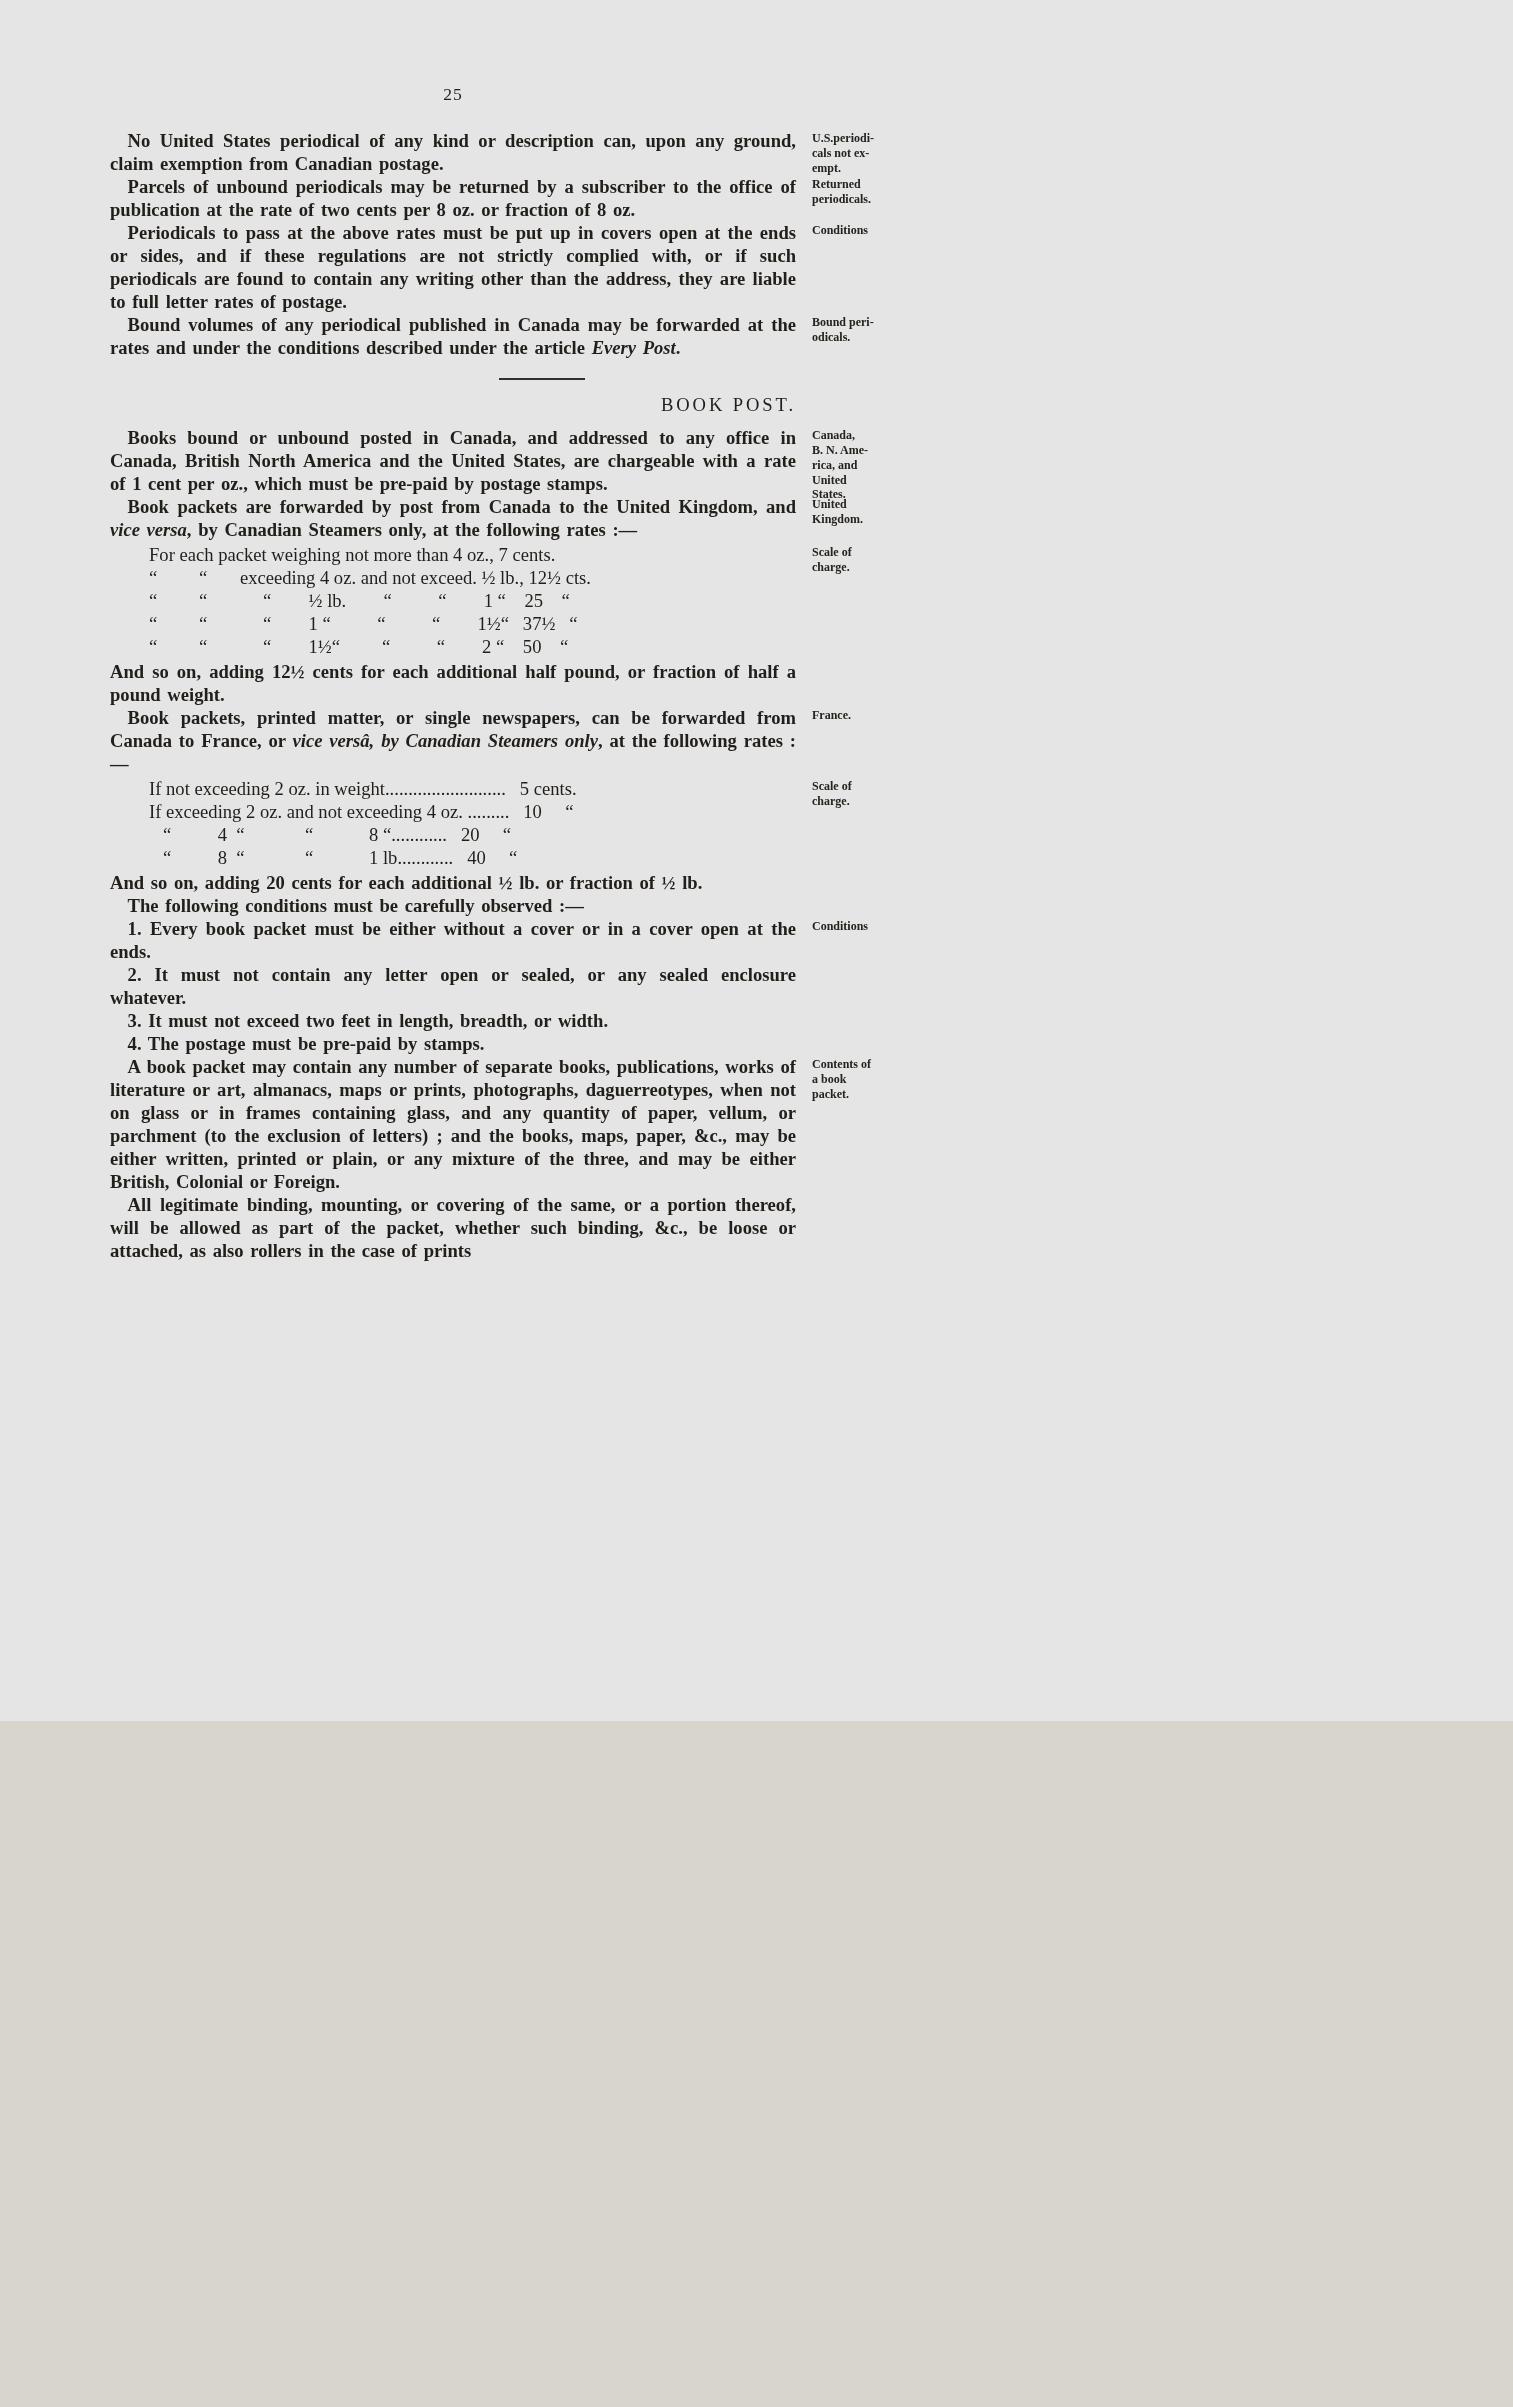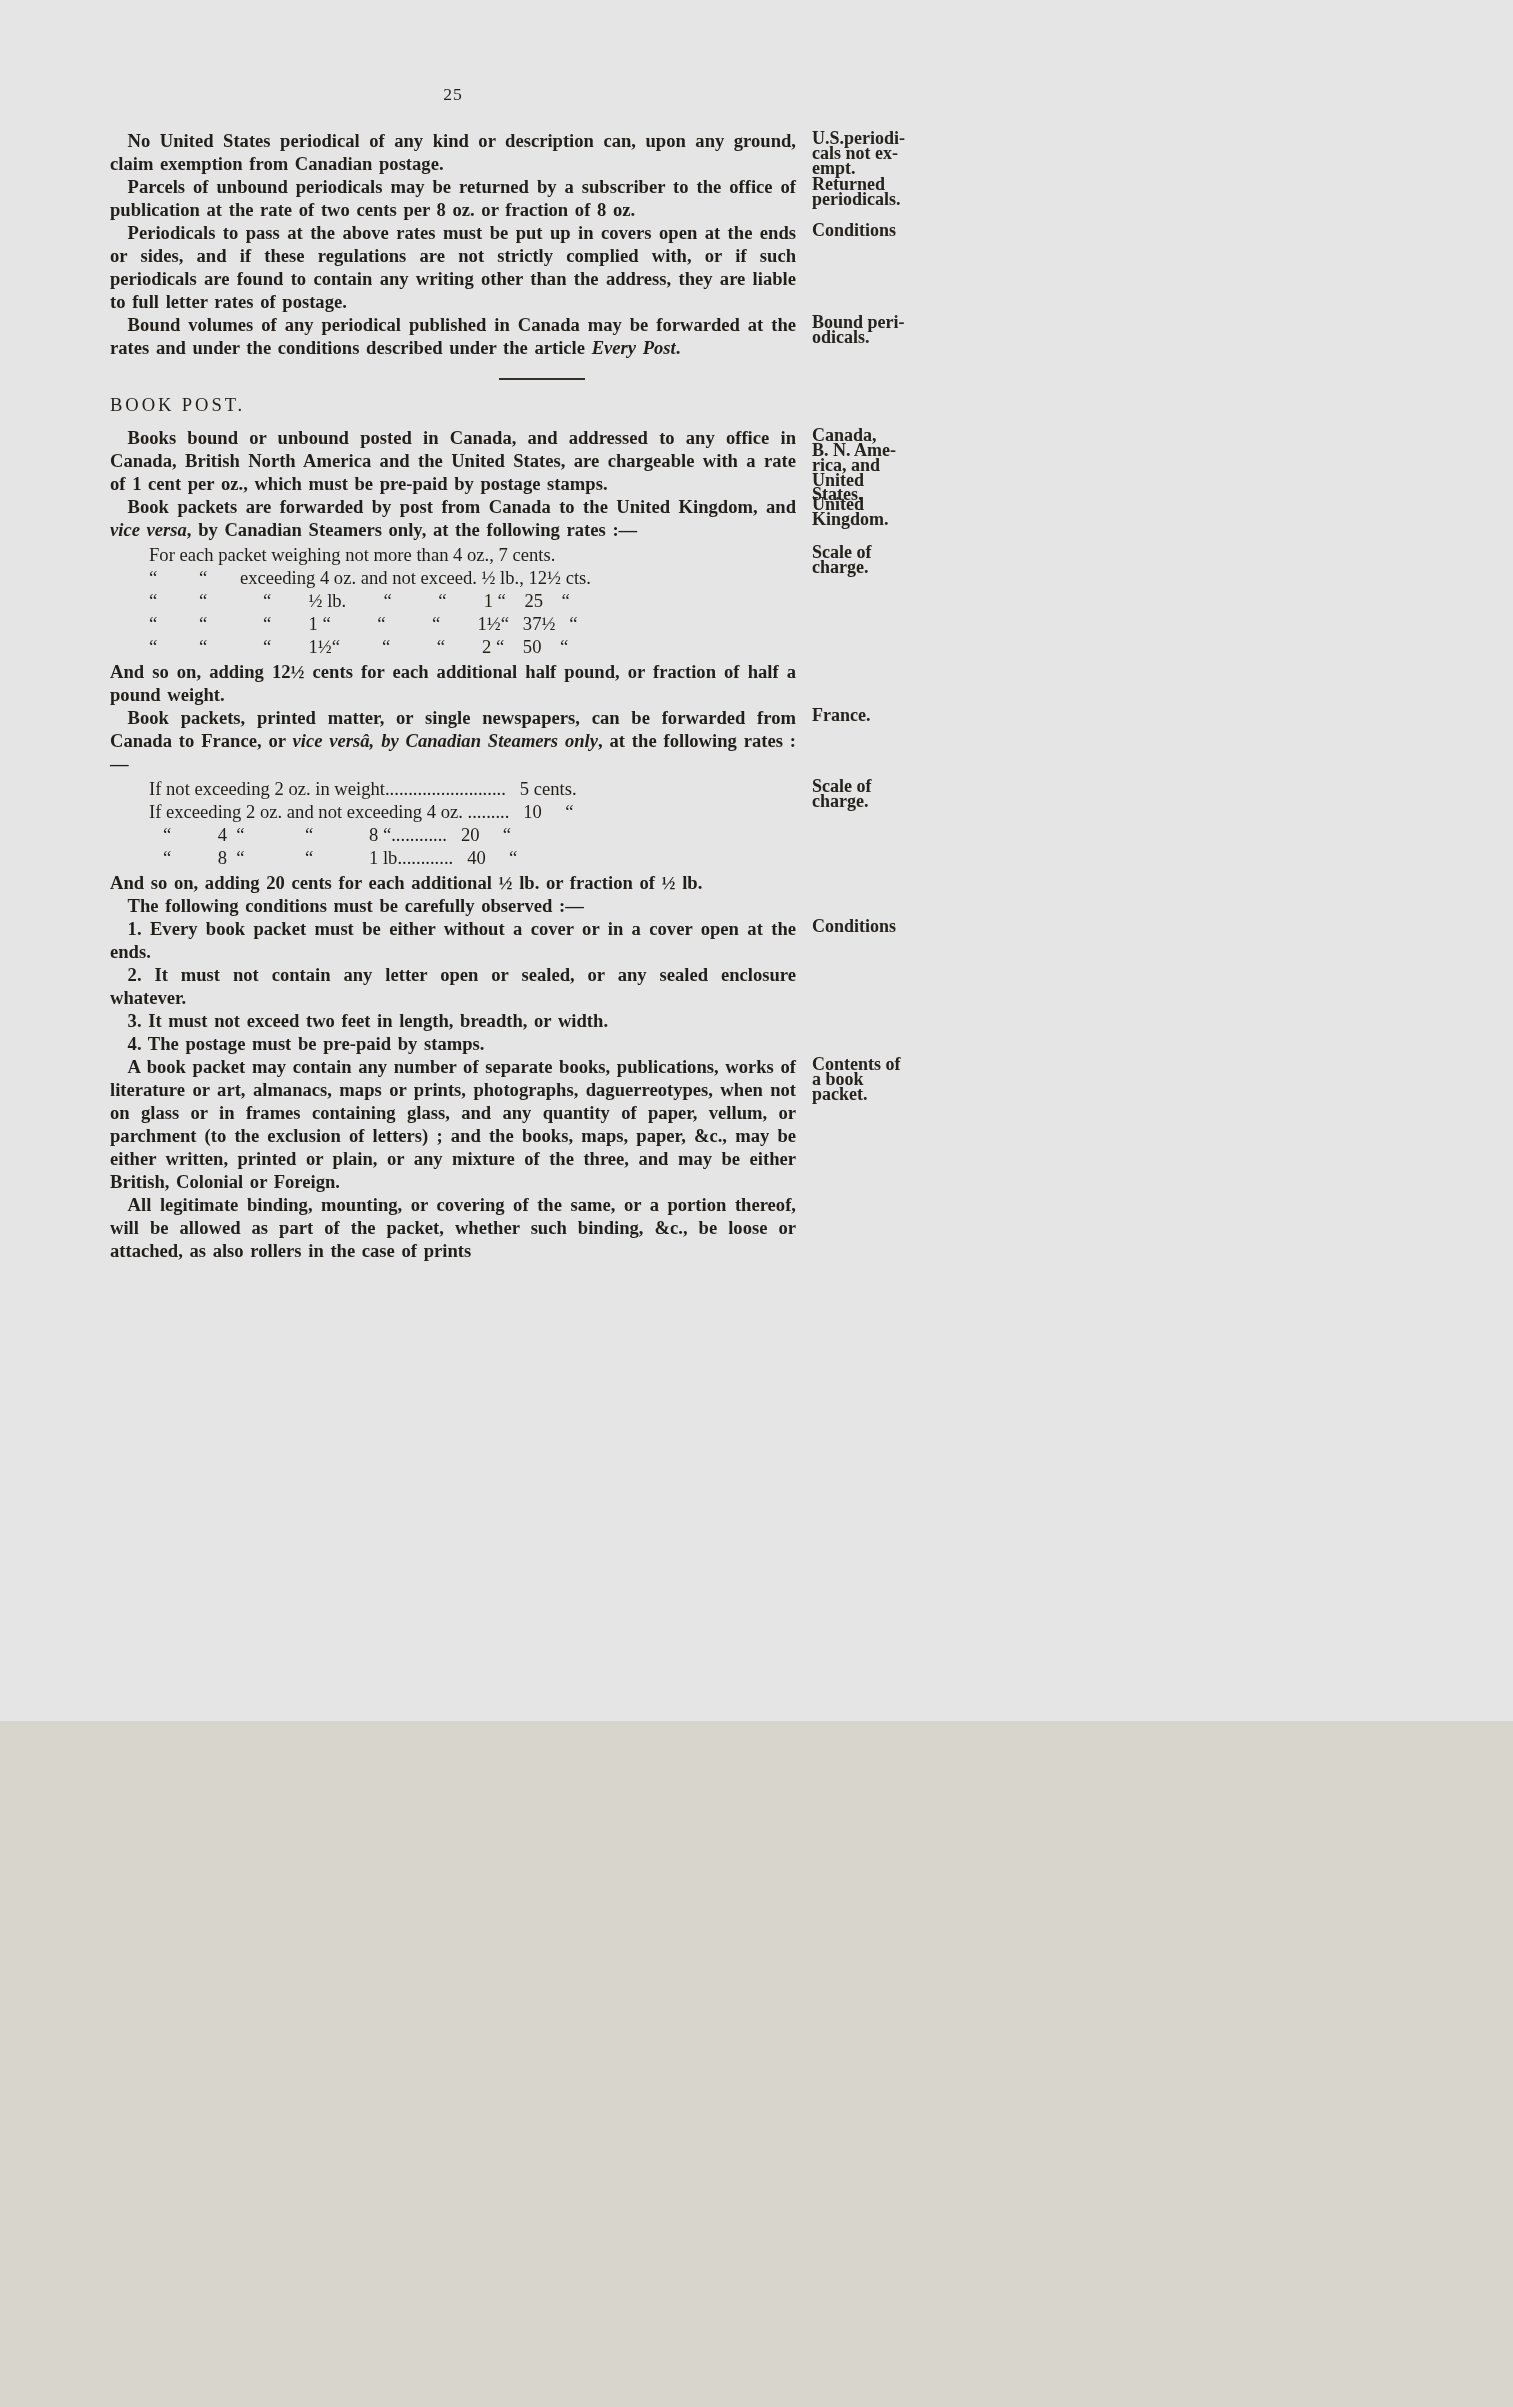--- a/index.html
+++ b/index.html
@@ -16,26 +16,26 @@
   .pageno{width:686px;text-align:center;font-size:17.6px;letter-spacing:1px;margin:0 0 23.5px 0;}
   .block{position:relative;width:686px;}
   .para{
     margin:0;font-size:18.6px;line-height:23px;
     text-align:justify;word-spacing:2px;font-weight:bold;
   }
   .indent{text-indent:17.6px;}
   .it{font-style:italic;}
   .sidenote{
     position:absolute;left:702px;top:2.9px;width:147px;
-    font-size:18px;line-height:14.7px;font-weight:bold;
+    font-size:12px;line-height:14.7px;font-weight:bold;
     white-space:pre-line;color:#26221d;
   }
   .rule{width:86px;border:0;border-top:2px solid #35302a;margin:19.6px auto 13.7px auto;}
   .heading{
-    width:686px;text-align:left;font-size:18.6px;letter-spacing:2.9px;
+    width:686px;text-align:right;font-size:18.6px;letter-spacing:2.9px;
     margin:0 0 9.8px 0;font-weight:normal;
   }
   .tbl{margin:2px 0 2px 39px;font-size:18.6px;line-height:23px;}
   .trow{white-space:pre;}
 </style>
 </head>
 <body>
 
 <div class="page">
   <div class="content">

